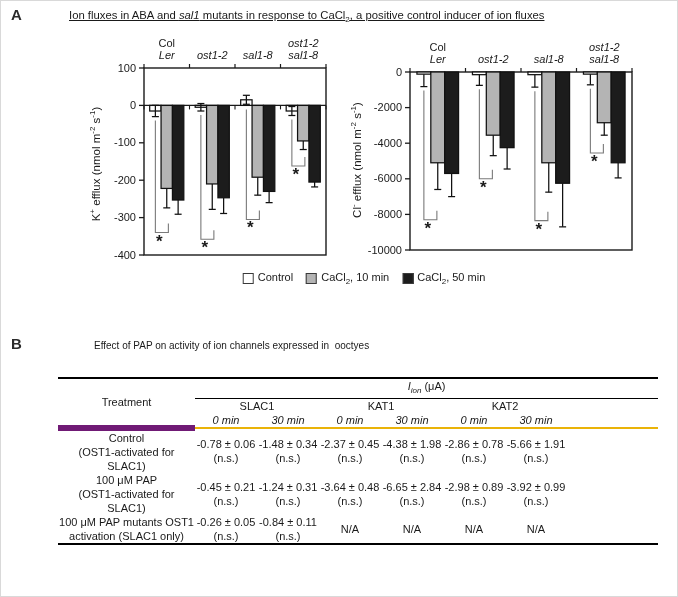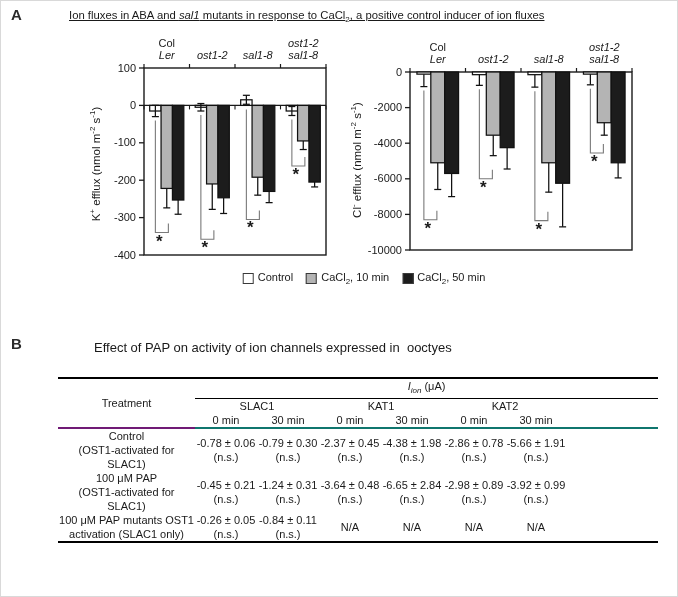--- a/index.html
+++ b/index.html
@@ -6,21 +6,21 @@
   body{
     width:678px;height:597px;position:relative;background:#ffffff;
     font-family:"Liberation Sans",sans-serif;color:#1a1a1a;overflow:hidden;
   }
   .frame{position:absolute;inset:0;border:1px solid #d9d9d9;pointer-events:none;}
   .panel-label{position:absolute;font-size:15px;font-weight:bold;color:#2b2b2b;}
   #panel-a-label{left:11px;top:6px;}
   #panel-b-label{left:11px;top:335px;}
   .fig-title{position:absolute;font-size:11.3px;white-space:pre;color:#1a1a1a;}
   #panel-a-title{left:69px;top:9px;text-decoration:underline;}
-  #panel-b-title{left:94px;top:340px;font-size:13px;}
+  #panel-b-title{left:94px;top:340px;font-size:10px;}
   .chart-svg{position:absolute;}
   #chart-k{left:100px;top:34px;}
   #chart-cl{left:352px;top:34px;}
   svg text{fill:#1a1a1a;}
   .ylabel{
     position:absolute;white-space:nowrap;font-size:11.5px;
     transform:translate(-50%,-50%) rotate(-90deg);
   }
   #ylabel-k{left:95px;top:164px;}
   #ylabel-cl{left:356px;top:160px;}
@@ -35,22 +35,22 @@
   
   #oocyte-table{
     position:absolute;left:58px;top:377px;width:600px;
     border-collapse:collapse;table-layout:fixed;font-size:11px;line-height:14px;
     border-top:2px solid #000;border-bottom:2px solid #000;
   }
   #oocyte-table th,#oocyte-table td{font-weight:normal;text-align:center;vertical-align:middle;padding:0;}
   th.ion-header{border-bottom:1.5px solid #000;font-weight:bold;padding:5px 0 4px;margin-top:24px;}
   th.treatment-header{font-weight:bold;text-align:center;}
   tr.channels-row th{padding:6px 0 2px;}
-  tr.times-row th{padding:5px 0 8px;border-bottom:2px solid #0f766e;}
-  th.treatment-header{border-bottom:2px solid #701a75;}
+  tr.times-row th{padding:5px 0 8px;border-bottom:2px solid #eab308;font-style:italic;}
+  th.treatment-header{border-bottom:6px solid #701a75;}
   td.treatment-cell{text-align:left;padding-left:29px;}
   tr.body-row td{padding:8px 0 6px;}
   tr.body-row:first-of-type td{padding-top:9px;}
   .cell-note{display:block;}
 </style>
 </head>
 <body>
 
 <div class="frame"></div>
 
@@ -258,21 +258,21 @@
     <th>30 min</th>
     <th>0 min</th>
     <th>30 min</th>
     <th>0 min</th>
     <th>30 min</th>
     <th></th>
   </tr>
   <tr class="body-row">
     <td class="treatment-cell"><span>Control</span><span class="cell-note">(OST1-activated for SLAC1)</span></td>
     <td><span>-0.78 ± 0.06</span><span class="cell-note">(n.s.)</span></td>
-    <td><span>-0.79 ± 0.30</span><span class="cell-note">(n.s.)</span></td>
+    <td><span>-1.48 ± 0.34</span><span class="cell-note">(n.s.)</span></td>
     <td><span>-2.37 ± 0.45</span><span class="cell-note">(n.s.)</span></td>
     <td><span>-4.38 ± 1.98</span><span class="cell-note">(n.s.)</span></td>
     <td><span>-2.86 ± 0.78</span><span class="cell-note">(n.s.)</span></td>
     <td><span>-5.66 ± 1.91</span><span class="cell-note">(n.s.)</span></td>
     <td></td>
   </tr>
   <tr class="body-row">
     <td class="treatment-cell"><span>100 μM PAP</span><span class="cell-note">(OST1-activated for SLAC1)</span></td>
     <td><span>-0.45 ± 0.21</span><span class="cell-note">(n.s.)</span></td>
     <td><span>-1.24 ± 0.31</span><span class="cell-note">(n.s.)</span></td>

